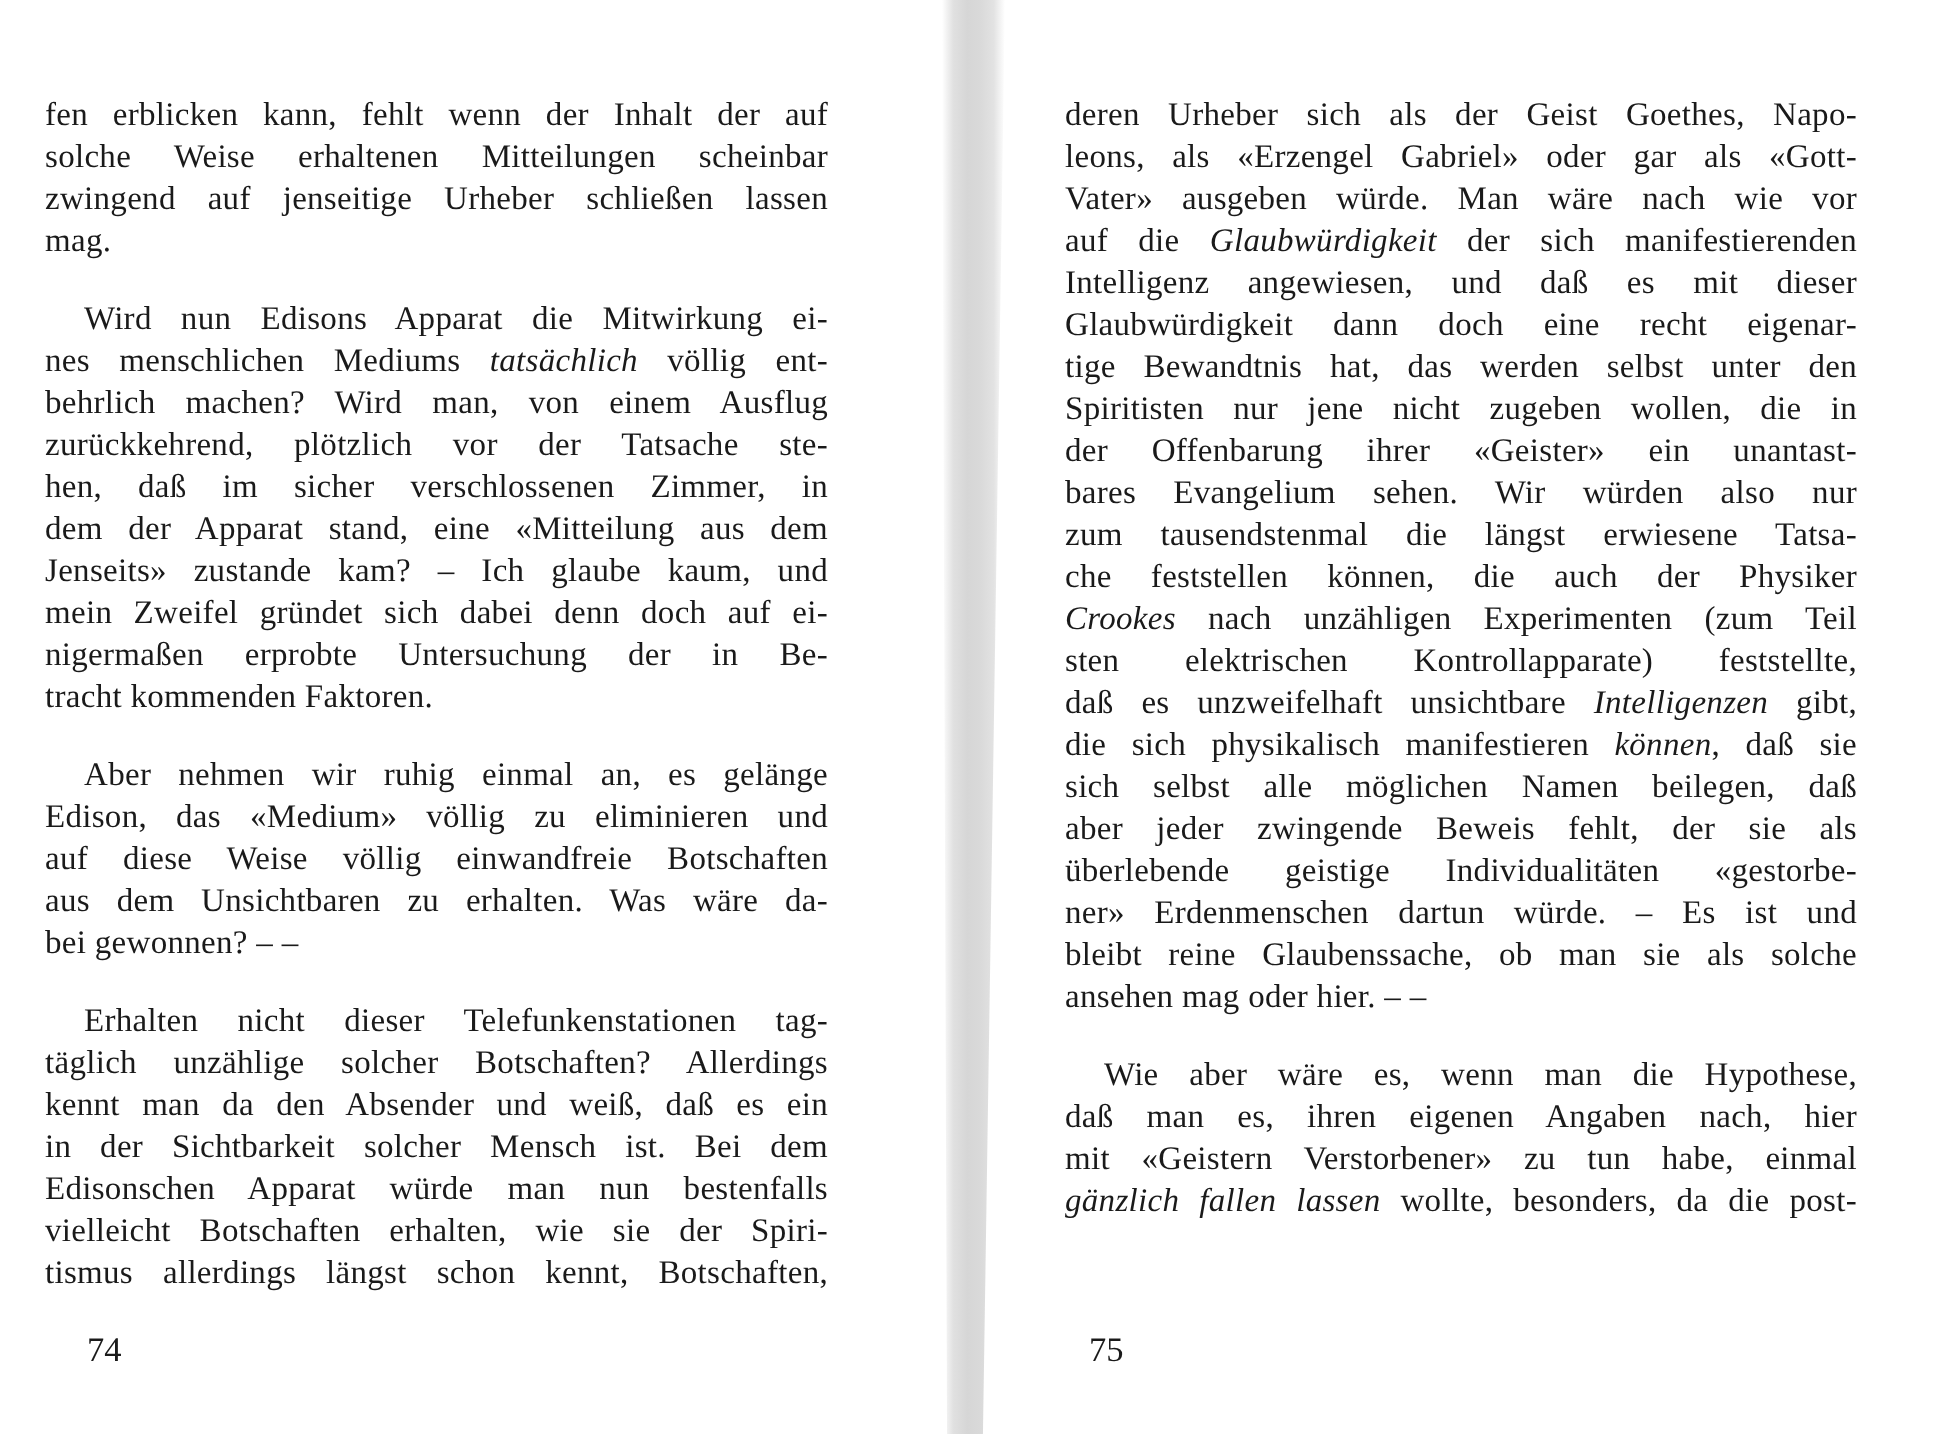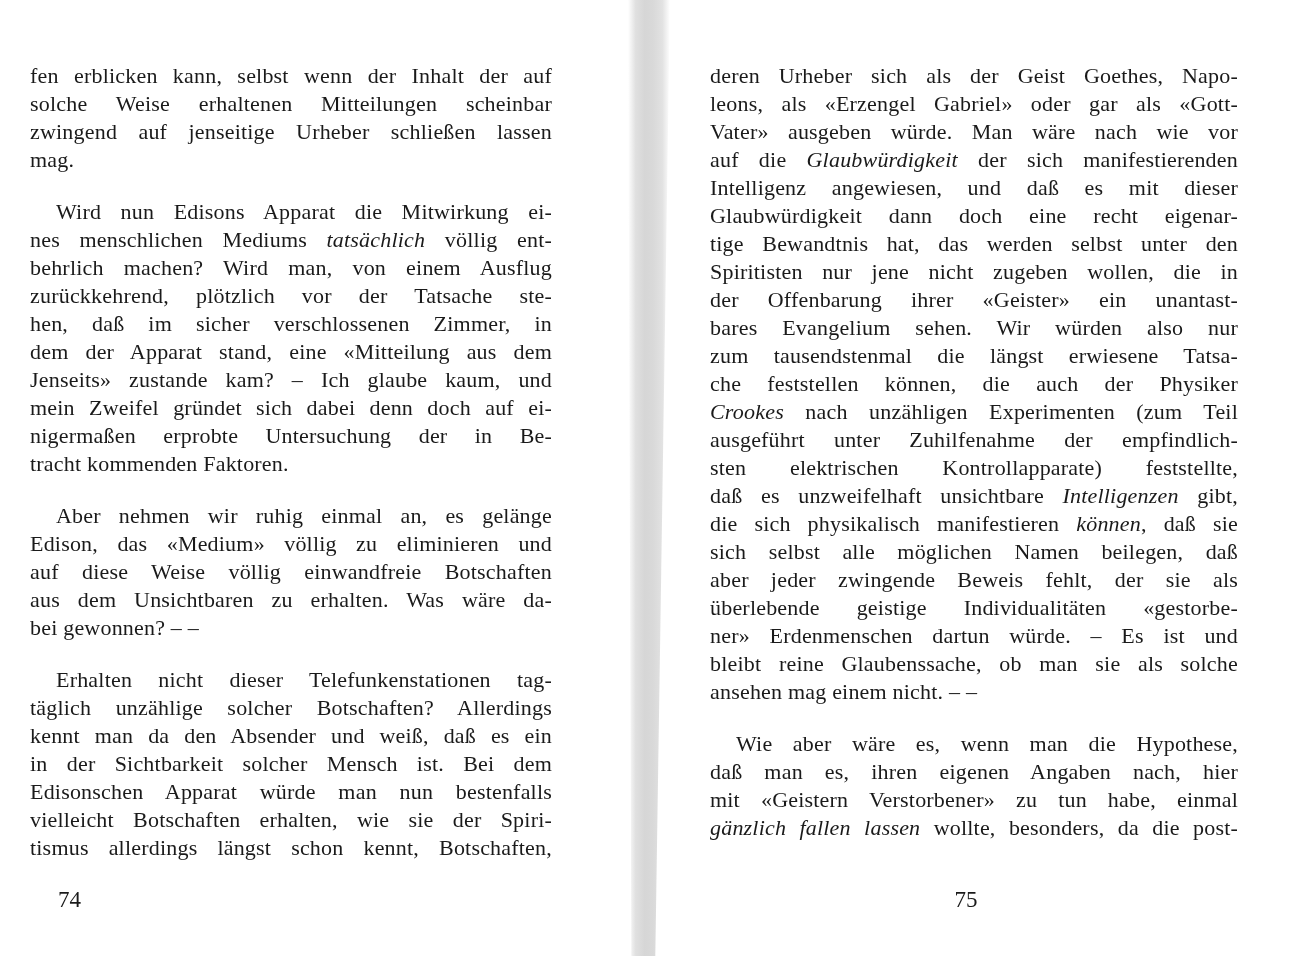--- a/index.html
+++ b/index.html
@@ -48,30 +48,30 @@
   .line.no-just { text-align: left; text-align-last: auto; }
   .it { font-style: italic; }
 
   .page-number {
     position: absolute;
     top: 886px;
     font-size: 23px;
     line-height: 28px;
   }
   .page-number.pn-left  { left: 30px; margin-left: 28px; }
-  .page-number.pn-right { left: 702px; width: 528px; text-align: center; }
+  .page-number.pn-right { left: 726px; width: 528px; text-align: left; }
 </style>
 </head>
 <body>
 
 <div class="spread">
 
   <div class="text-block left" id="left-text">
       <div class="para">
-        <div class="line"><span>fen erblicken kann, selbst wenn der Inhalt der auf</span></div>
+        <div class="line"><span>fen erblicken kann, fehlt wenn der Inhalt der auf</span></div>
         <div class="line"><span>solche Weise erhaltenen Mitteilungen scheinbar</span></div>
         <div class="line"><span>zwingend auf jenseitige Urheber schließen lassen</span></div>
         <div class="line no-just"><span>mag.</span></div>
       </div>
       <div class="para indent">
         <div class="line"><span>Wird nun Edisons Apparat die Mitwirkung ei-</span></div>
         <div class="line"><span>nes menschlichen Mediums </span><span class="it">tatsächlich</span><span> völlig ent-</span></div>
         <div class="line"><span>behrlich machen? Wird man, von einem Ausflug</span></div>
         <div class="line"><span>zurückkehrend, plötzlich vor der Tatsache ste-</span></div>
         <div class="line"><span>hen, daß im sicher verschlossenen Zimmer, in</span></div>
@@ -109,30 +109,29 @@
         <div class="line"><span>auf die </span><span class="it">Glaubwürdigkeit</span><span> der sich manifestierenden</span></div>
         <div class="line"><span>Intelligenz angewiesen, und daß es mit dieser</span></div>
         <div class="line"><span>Glaubwürdigkeit dann doch eine recht eigenar-</span></div>
         <div class="line"><span>tige Bewandtnis hat, das werden selbst unter den</span></div>
         <div class="line"><span>Spiritisten nur jene nicht zugeben wollen, die in</span></div>
         <div class="line"><span>der Offenbarung ihrer «Geister» ein unantast-</span></div>
         <div class="line"><span>bares Evangelium sehen. Wir würden also nur</span></div>
         <div class="line"><span>zum tausendstenmal die längst erwiesene Tatsa-</span></div>
         <div class="line"><span>che feststellen können, die auch der Physiker</span></div>
         <div class="line"><span class="it">Crookes</span><span> nach unzähligen Experimenten (zum Teil</span></div>
-        <div class="line"><span>ausgeführt unter Zuhilfenahme der empfindlich-</span></div>
         <div class="line"><span>sten elektrischen Kontrollapparate) feststellte,</span></div>
         <div class="line"><span>daß es unzweifelhaft unsichtbare </span><span class="it">Intelligenzen</span><span> gibt,</span></div>
         <div class="line"><span>die sich physikalisch manifestieren </span><span class="it">können</span><span>, daß sie</span></div>
         <div class="line"><span>sich selbst alle möglichen Namen beilegen, daß</span></div>
         <div class="line"><span>aber jeder zwingende Beweis fehlt, der sie als</span></div>
         <div class="line"><span>überlebende geistige Individualitäten «gestorbe-</span></div>
         <div class="line"><span>ner» Erdenmenschen dartun würde. – Es ist und</span></div>
         <div class="line"><span>bleibt reine Glaubenssache, ob man sie als solche</span></div>
-        <div class="line no-just"><span>ansehen mag einem nicht. – –</span></div>
+        <div class="line no-just"><span>ansehen mag oder hier. – –</span></div>
       </div>
       <div class="para indent">
         <div class="line"><span>Wie aber wäre es, wenn man die Hypothese,</span></div>
         <div class="line"><span>daß man es, ihren eigenen Angaben nach, hier</span></div>
         <div class="line"><span>mit «Geistern Verstorbener» zu tun habe, einmal</span></div>
         <div class="line"><span class="it">gänzlich fallen lassen</span><span> wollte, besonders, da die post-</span></div>
       </div>
     </div>
 
   <div class="page-number pn-left">74</div>

